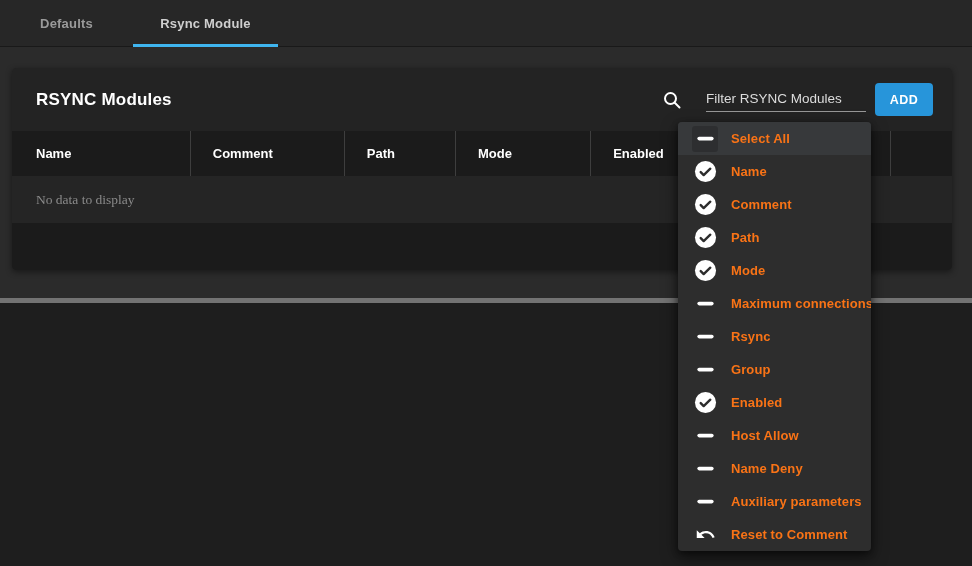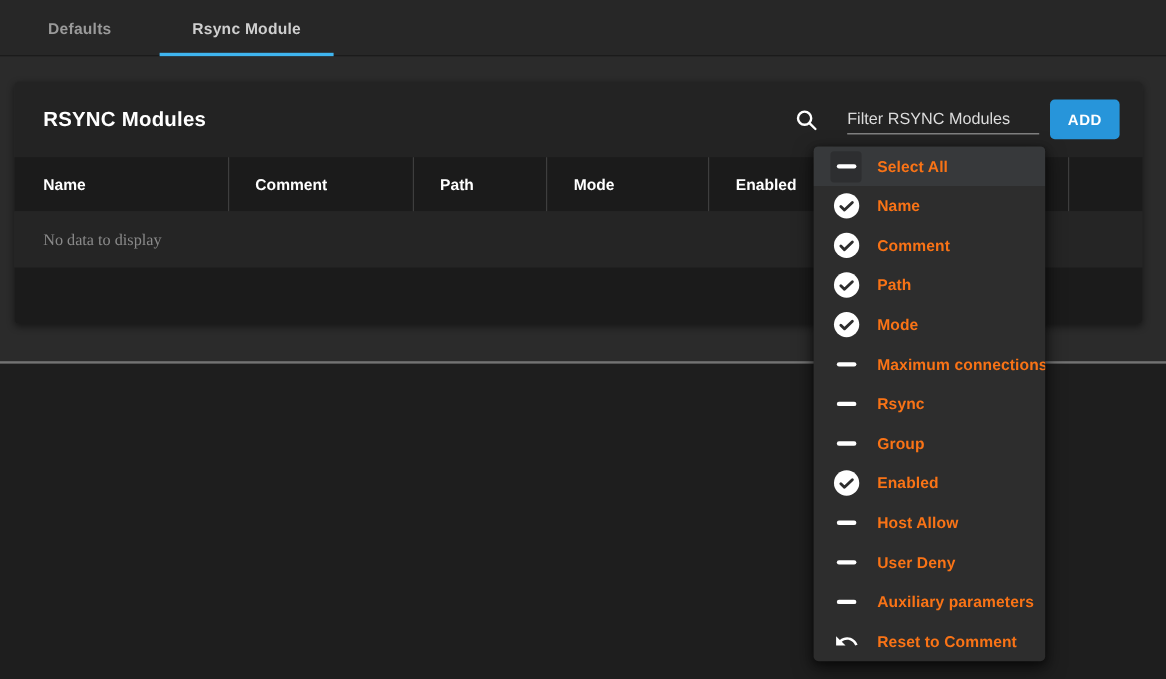--- a/index.html
+++ b/index.html
@@ -25,21 +25,21 @@
     font-size:13px;font-weight:700;letter-spacing:.2px;cursor:pointer;
   }
   .tab-configure{left:0;width:133px;color:#9a9a9a;}
   .tab-rsync{left:133px;width:145px;color:#cfcfcf;}
   .tab-underline{
     position:absolute;left:0;bottom:0;width:100%;height:3px;background:var(--tab-underline);
   }
   
   .content{
     position:absolute;left:0;top:47px;width:972px;height:256px;
-    background:#2b2b2b;border-bottom:2px solid #737373;
+    background:#2b2b2b;border-bottom:5px solid #737373;
   }
   .card{
     position:absolute;left:12px;top:21px;width:940px;
     border-radius:4px;box-shadow:0 2px 6px rgba(0,0,0,.45);
   }
   
   .card-toolbar{
     height:63px;background:#232323;border-radius:4px 4px 0 0;
     display:flex;align-items:center;padding:0 19px 0 24px;
   }
@@ -244,21 +244,21 @@
         </svg>
       </span>
     <span class="mi-label">Host Allow</span>
   </div>
   <div class="menu-item">
     <span class="mi-icon">
         <svg width="23" height="23" viewBox="0 0 24 24">
           <rect x="3.5" y="10.2" width="17" height="3.8" rx="1.9" fill="#ffffff"></rect>
         </svg>
       </span>
-    <span class="mi-label">User Deny</span>
+    <span class="mi-label">Name Deny</span>
   </div>
   <div class="menu-item">
     <span class="mi-icon">
         <svg width="23" height="23" viewBox="0 0 24 24">
           <rect x="3.5" y="10.2" width="17" height="3.8" rx="1.9" fill="#ffffff"></rect>
         </svg>
       </span>
     <span class="mi-label">Auxiliary parameters</span>
   </div>
   <div class="menu-item">

